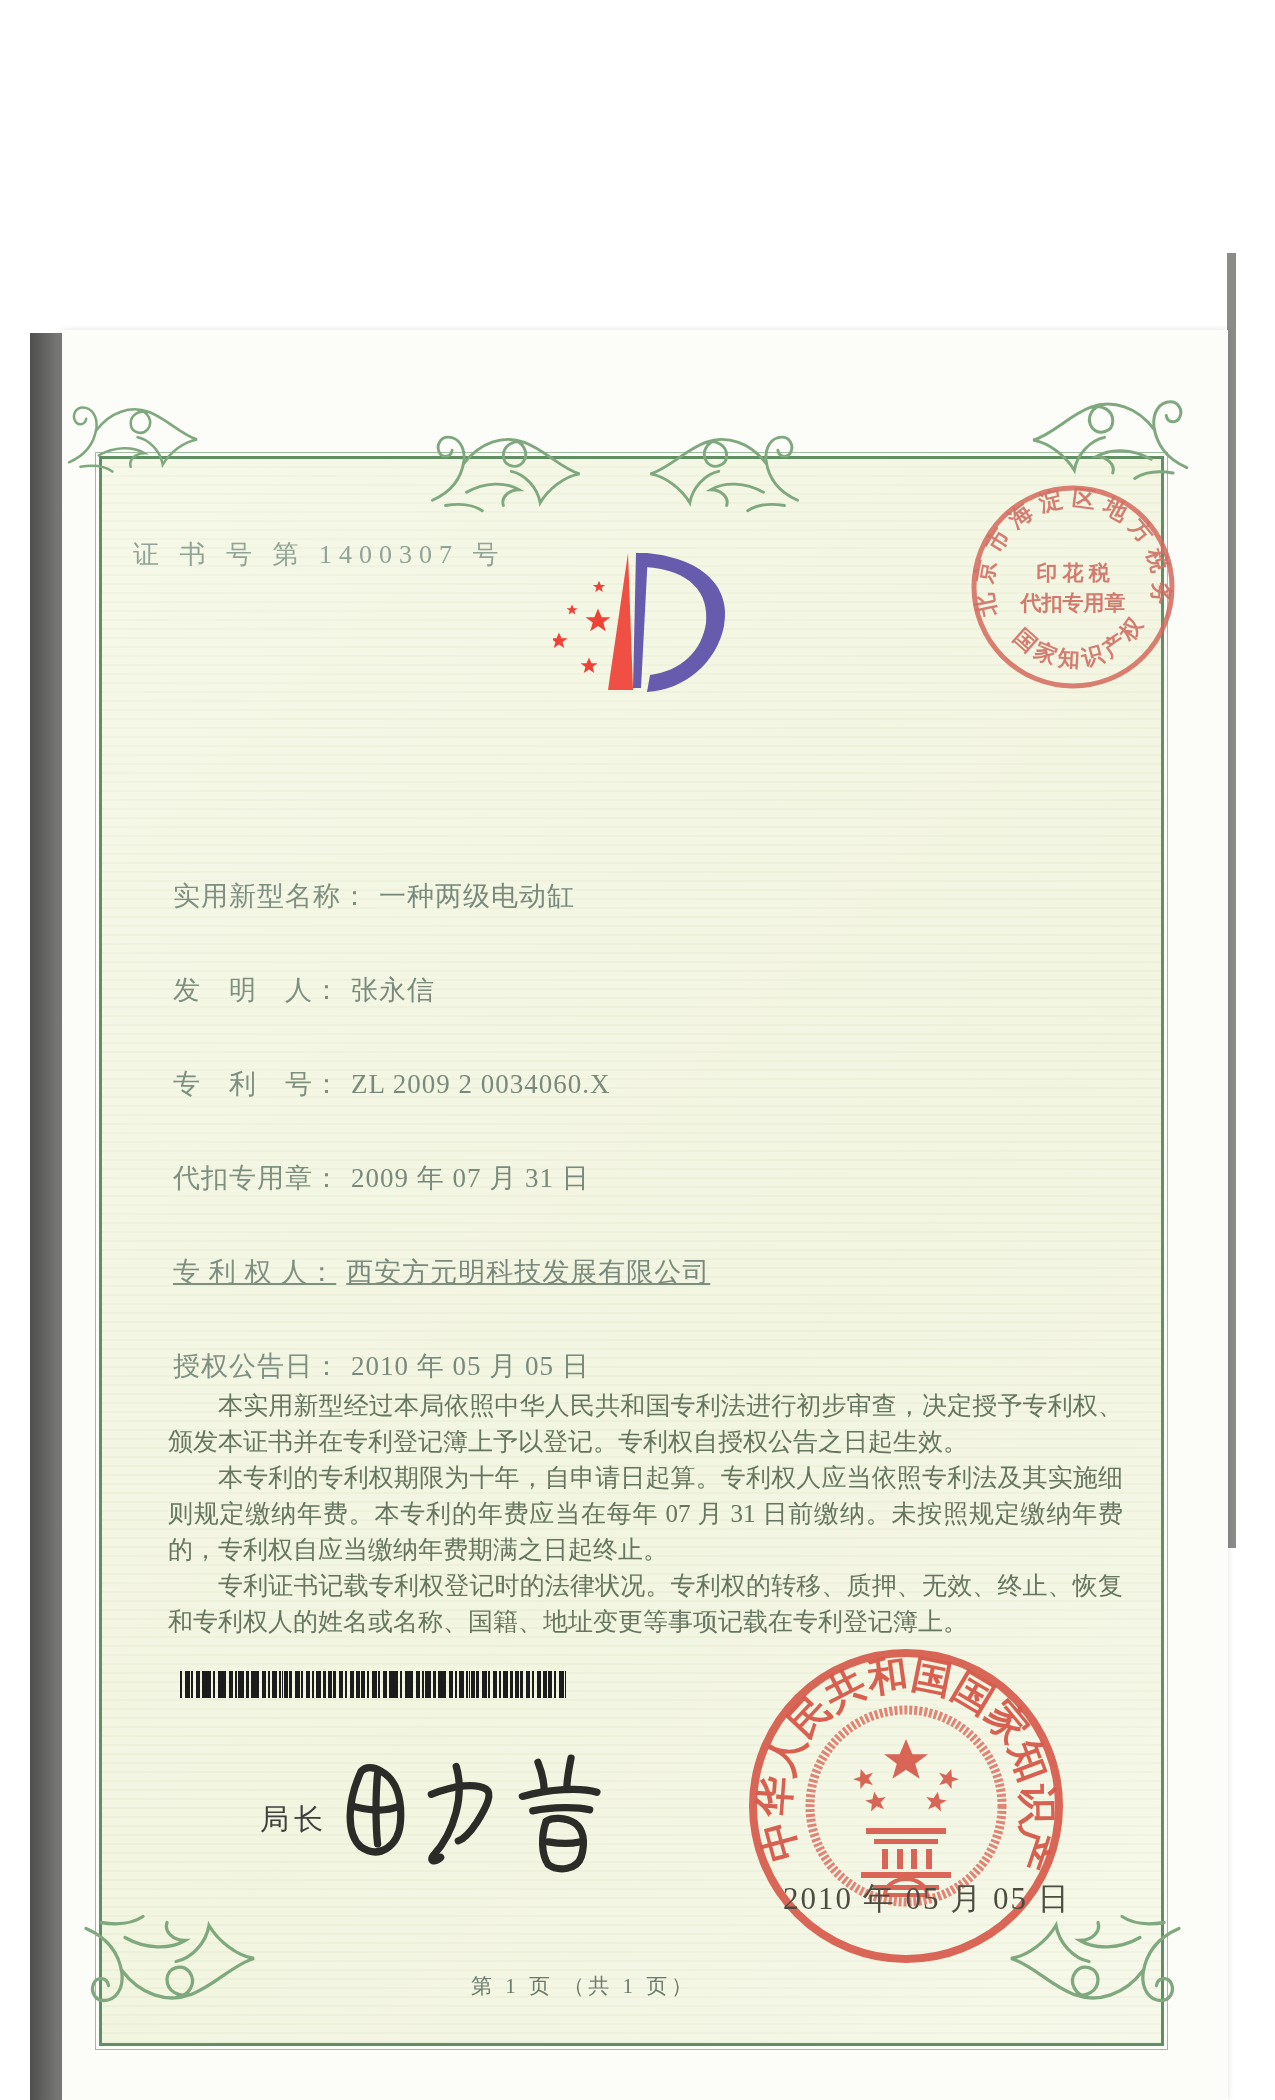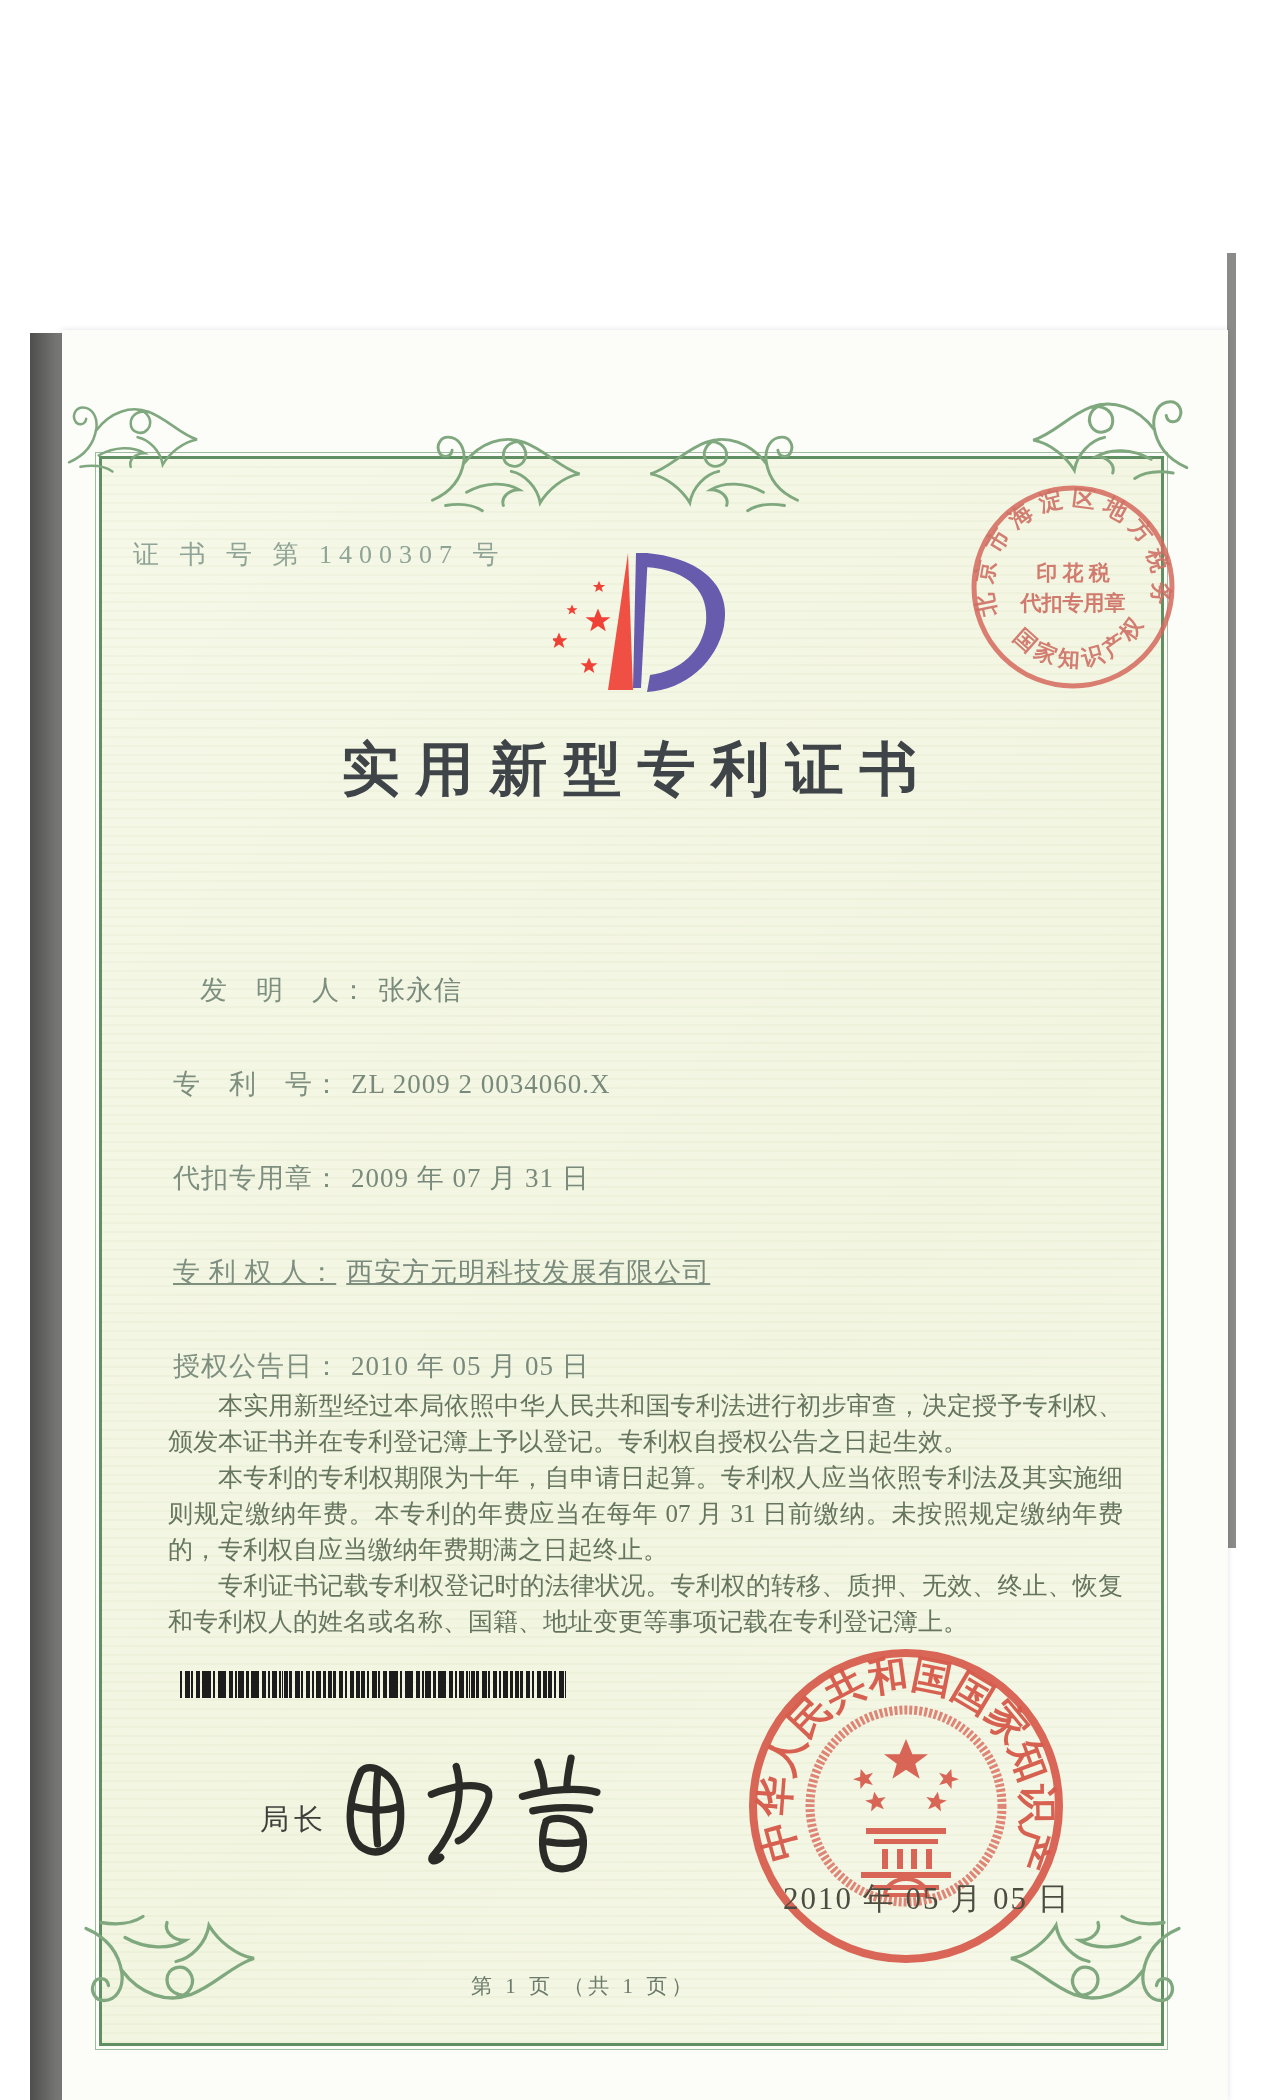--- a/index.html
+++ b/index.html
@@ -31,21 +31,21 @@
              color:#8fa396; }
 
   .logo { position:absolute; left:553px; top:543px; width:218px; height:178px; }
 
   .title { position:absolute; left:0; top:731px; width:1275px; text-align:center;
            font-size:58px; font-weight:bold; letter-spacing:16px; color:#3e4447; }
 
   .field { position:absolute; left:173px; font-size:27px; color:#7e8f80; letter-spacing:1px;
            white-space:nowrap; }
   .field .val { margin-left:10px; color:#798a7c; }
-  .f0 { top:878px; } .f1 { top:972px;margin-left:27px; } .f2 { top:1066px; }
+  .f0 { top:878px; } .f1 { top:972px; } .f2 { top:1066px; }
   .f3 { top:1160px; } .f4 { top:1254px;text-decoration:underline; } .f5 { top:1348px; }
 
   .body-text { position:absolute; left:168px; top:1388px; width:955px;
                font-size:25px; line-height:36px; color:#66755f; text-align:justify; }
   .body-text p { text-indent:2em; }
 
   .barcode { position:absolute; left:180px; top:1671px; width:386px; height:27px;
              background-image:
                repeating-linear-gradient(90deg,#1c1c1c 0 2px,rgba(0,0,0,0) 2px 5px,#1c1c1c 5px 9px,rgba(0,0,0,0) 9px 11px),
                repeating-linear-gradient(90deg,#1c1c1c 0 1px,rgba(0,0,0,0) 1px 7px,#1c1c1c 7px 10px,rgba(0,0,0,0) 10px 17px); }
@@ -116,22 +116,24 @@
     <use href="#star" xlink:href="#star" transform="translate(46,44) scale(0.62)" fill="#ef4136"></use>
     <use href="#star" xlink:href="#star" transform="translate(19,67) scale(0.55)" fill="#ef4136"></use>
     <use href="#star" xlink:href="#star" transform="translate(45,78) scale(1.25)" fill="#ef4136"></use>
     <use href="#star" xlink:href="#star" transform="translate(6,98) scale(0.85)" fill="#ef4136"></use>
     <use href="#star" xlink:href="#star" transform="translate(36,123) scale(0.85)" fill="#ef4136"></use>
     <polygon points="75,10 80,147 55,147" fill="#f04f43"></polygon>
     <polygon points="83,10 95,10 88,145 80,145" fill="#665bad"></polygon>
     <path d="M94,10 C155,16 178,48 171,83 C164,119 132,147 94,149 L97,132 C128,128 149,108 153,80 C156,50 138,27 92,24 Z" fill="#665bad"></path>
   </svg>
 
-  <div class="title">实用新型专利证书</div>
-
+
+  <div class="field f0">
+    <span>实用新型名称：</span><span class="val">一种两级电动缸</span>
+  </div>
   <div class="field f1">
     <span>发　明　人：</span><span class="val">张永信</span>
   </div>
   <div class="field f2">
     <span>专　利　号：</span><span class="val">ZL 2009 2 0034060.X</span>
   </div>
   <div class="field f3">
     <span>代扣专用章：</span><span class="val">2009 年 07 月 31 日</span>
   </div>
   <div class="field f4">

